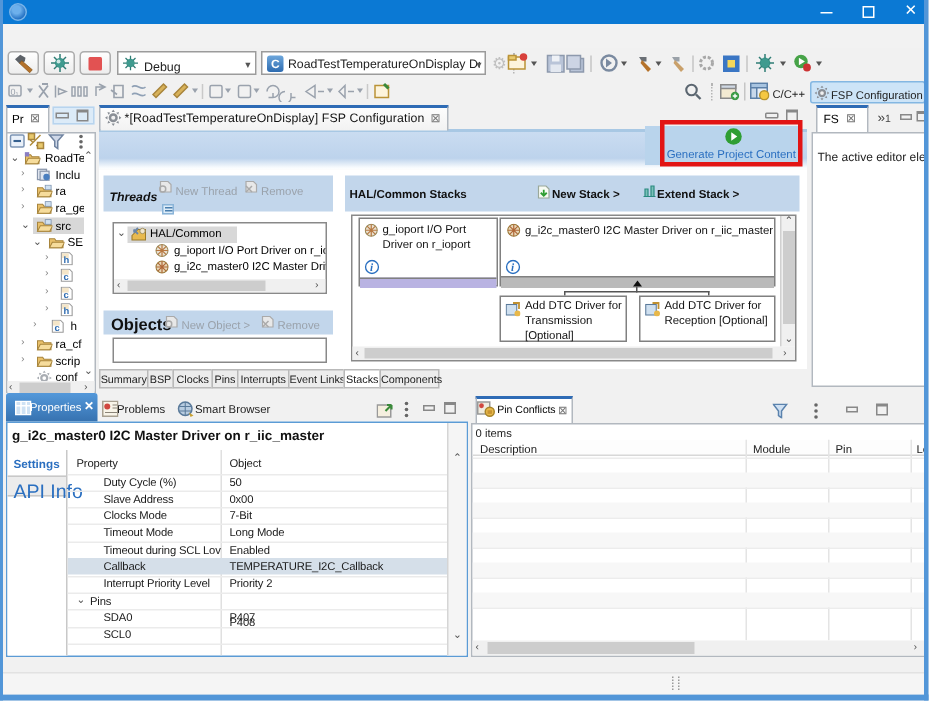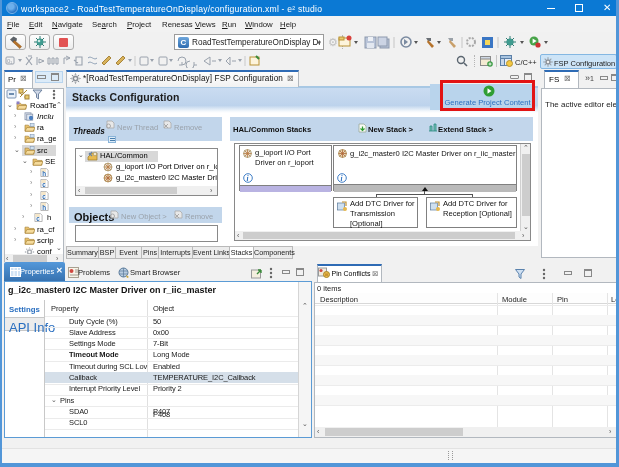--- a/index.html
+++ b/index.html
@@ -12,37 +12,25 @@
 .tab{border:1px solid #b2b8bf;border-bottom:none;background:#fff;}
 .thumb{background:#cdcdcd;}
 .arr{color:#555;font-size:7px;line-height:8px;}
 </style>
 </head>
 <body>
 <div id="win">
 
   <div class="abs" style="left:0;top:0;width:614px;height:16px;background:#0b79d4;"></div>
   <div class="abs" style="left:4px;top:2px;width:12px;height:12px;border-radius:6px;background:radial-gradient(circle at 40% 35%,#6db0ec 0 30%,#1e6cc0 75%,#0d4f96);border:1px solid #7ab4e8;"></div>
-  <div class="abs" style="left:19px;top:3.5px;font-size:8.6px;color:#fff;letter-spacing:0.22px;">workspace2 - RoadTestTemperatureOnDisplay/configuration.xml - e² studio</div>
   <div class="abs" style="left:545px;top:8px;width:8px;height:1px;background:#fff;"></div>
   <div class="abs" style="left:573px;top:4px;width:8px;height:8px;border:1px solid #fff;"></div>
   <div class="abs" style="left:601px;top:3px;color:#fff;font-size:10px;line-height:10px;">✕</div>
 
   <div class="abs" style="left:0;top:16px;width:614px;height:16px;background:#f2f2f2;"></div>
-  <div class="abs tb" style="left:0;top:19.5px;font-size:7.8px;width:614px;height:12px;">
-    <span class="abs" style="left:5px;"><u>F</u>ile</span>
-      <span class="abs" style="left:27px;"><u>E</u>dit</span>
-      <span class="abs" style="left:50px;"><u>N</u>avigate</span>
-      <span class="abs" style="left:90px;">Se<u>a</u>rch</span>
-      <span class="abs" style="left:125px;"><u>P</u>roject</span>
-      <span class="abs" style="left:160px;">Renesas <u>V</u>iews</span>
-      <span class="abs" style="left:220px;"><u>R</u>un</span>
-      <span class="abs" style="left:243px;"><u>W</u>indow</span>
-      <span class="abs" style="left:278px;"><u>H</u>elp</span>
-  </div>
 
   <div class="abs" style="left:0;top:32px;width:614px;height:20px;background:#f1f1f1;"></div>
   <div id="tb1" class="abs" style="left:0;top:32px;width:614px;height:20px;">
 
     <div class="abs" style="left:3px;top:2px;width:21px;height:16px;border:1px solid #adadad;border-radius:3px;background:linear-gradient(#fefefe,#ededed);">
       <svg width="14" height="13" style="position:absolute;left:3px;top:1px;" viewBox="0 0 14 13">
           <path d="M1 3.5 L4.5 0.5 L8 2.5 L7.5 5 L4 6.5 Z" fill="#5d6268"></path>
           <path d="M5.5 4.5 L12.5 10.5 L10.8 12.5 L4 6.2 Z" fill="#b5722a" stroke="#8a5518" stroke-width="0.5"></path>
         </svg>
     </div>
@@ -59,20 +47,37 @@
             <line x1="10" y1="2" x2="8" y2="4"></line>
             <line x1="4" y1="8" x2="2" y2="10"></line>
           </g>
           <circle cx="5" cy="5" r="1.3" fill="#cde8e4"></circle>
         </svg>
     </div>
     <div class="abs" style="left:51px;top:2px;width:21px;height:16px;border:1px solid #adadad;border-radius:3px;background:linear-gradient(#fefefe,#ededed);">
       <div class="abs" style="left:5px;top:3px;width:9px;height:9px;background:#e25252;border-radius:1px;"></div>
     </div>
 
+    <div class="abs" style="left:76px;top:2px;width:93px;height:16px;border:1px solid #9b9b9b;background:#fff;">
+      <svg width="10" height="10" style="position:absolute;left:3px;top:2px;" viewBox="0 0 12 12">
+          <circle cx="6" cy="6" r="3.4" fill="#3f9b8f"></circle>
+          <g stroke="#2e7d74" stroke-width="1">
+            <line x1="6" y1="0" x2="6" y2="3"></line>
+            <line x1="6" y1="9" x2="6" y2="12"></line>
+            <line x1="0" y1="6" x2="3" y2="6"></line>
+            <line x1="9" y1="6" x2="12" y2="6"></line>
+            <line x1="2" y1="2" x2="4" y2="4"></line>
+            <line x1="8" y1="8" x2="10" y2="10"></line>
+            <line x1="10" y1="2" x2="8" y2="4"></line>
+            <line x1="4" y1="8" x2="2" y2="10"></line>
+          </g>
+        </svg>
+      <span class="abs" style="left:17px;top:3.5px;font-size:8.3px;color:#222;">Debug</span>
+      <span class="abs" style="right:3px;top:4px;font-size:7px;color:#555;">▾</span>
+    </div>
 
     <div class="abs" style="left:172px;top:2px;width:150px;height:16px;border:1px solid #9b9b9b;background:#fff;">
       <div class="abs" style="left:3px;top:2px;width:11px;height:11px;background:linear-gradient(#6ea7dc,#2d6bb0);border-radius:2px;color:#fff;font-size:8px;font-weight:bold;text-align:center;line-height:11px;">C</div>
       <span class="abs" style="left:17px;top:3px;font-size:8.2px;color:#222;white-space:nowrap;width:128px;overflow:hidden;">RoadTestTemperatureOnDisplay D<span style="letter-spacing:-1px;">e</span></span>
       <span class="abs" style="right:2px;top:4px;font-size:7px;color:#555;">▾</span>
     </div>
     <span class="abs" style="left:326px;top:4px;font-size:11px;color:#c0c0c0;">⚙</span>
     <div class="abs" style="left:340px;top:3px;height:14px;border-left:1px dotted #b5b5b5;"></div>
 
     <svg class="abs" style="left:336px;top:3px;" width="268" height="15" viewBox="0 0 268 15">
@@ -220,21 +225,21 @@
           <path d="M1 9.5 l2.2-4.2 h9.6 l-2.3 4.2z" fill="#f6dc9c" stroke="#a8853c" stroke-width="0.8"></path>
           <rect x="0.5" y="0.5" width="3.4" height="3.4" fill="#8a7ec4"></rect>
         </svg>
       <span class="abs" style="left:26px;top:1px;">RoadTe</span>
       <div class="abs" style="left:10px;top:12px;color:#888;font-size:7px;">›</div>
       <svg class="abs" style="left:20px;top:12px;" width="11" height="9" viewBox="0 0 12.5 10.5">
           <rect x="1" y="1" width="7" height="8" fill="#eef2f8" stroke="#8a97ad"></rect>
           <rect x="3" y="2.5" width="7" height="7" fill="#dfe7f2" stroke="#8a97ad"></rect>
           <circle cx="8" cy="7" r="2.5" fill="#4a7fc0"></circle>
         </svg>
-      <span class="abs" style="left:33px;top:12px;font-style:italic;">Inclu</span>
+      <span class="abs" style="left:33px;top:12px;">Inclu</span>
       <div class="abs" style="left:10px;top:23px;color:#888;font-size:7px;">›</div>
       <svg class="abs" style="left:20px;top:23px;" width="11" height="9" viewBox="0 0 12.5 10.5">
           <path d="M1 2.5 h4 l1 1.5 h5.5 v5.5 h-10.5 z" fill="#e9c06a" stroke="#a8853c" stroke-width="0.8"></path>
           <path d="M1 9.5 l2.2-4.2 h9.6 l-2.3 4.2z" fill="#f6dc9c" stroke="#a8853c" stroke-width="0.8"></path>
           <rect x="7" y="0.5" width="4.6" height="3.6" fill="#cfe0f0" stroke="#7a90ad" stroke-width="0.6"></rect>
         </svg>
       <span class="abs" style="left:33px;top:23px;">ra</span>
       <div class="abs" style="left:10px;top:34px;color:#888;font-size:7px;">›</div>
       <svg class="abs" style="left:20px;top:34px;" width="11" height="9" viewBox="0 0 12.5 10.5">
           <path d="M1 2.5 h4 l1 1.5 h5.5 v5.5 h-10.5 z" fill="#e9c06a" stroke="#a8853c" stroke-width="0.8"></path>
@@ -322,21 +327,20 @@
         <path fill="#8a8f96" d="M10 0l2 3h-4zM10 20l2-3h-4zM0 10l3-2v4zM20 10l-3-2v4zM3 3l3.5 1 -2.5 2.5zM17 17l-1-3.5 -2.5 2.5zM17 3l-3.5 1 2.5 2.5zM3 17l1-3.5 2.5 2.5z"></path>
         <circle cx="10" cy="10" r="5.5" fill="#8a8f96"></circle>
         <circle cx="10" cy="10" r="2.5" fill="#f1f1f1"></circle>
       </svg>
     <span class="abs" style="left:17px;top:4px;font-size:8.2px;color:#111;white-space:nowrap;letter-spacing:0.1px;">*[RoadTestTemperatureOnDisplay] FSP Configuration</span>
     <span class="abs" style="left:221px;top:4px;color:#777;font-size:8px;">⊠</span>
     <div class="abs" style="left:444px;top:5px;width:9px;height:4px;border:1px solid #888;border-radius:1px;"></div>
     <div class="abs" style="left:458px;top:3px;width:8px;height:8px;border:1px solid #888;border-top-width:2px;"></div>
 
     <div class="abs" style="left:0;top:18px;width:472px;height:25px;background:linear-gradient(180deg,#cadcf1 0%,#bdd3ec 70%,#f4f8fc 93%,#ffffff 100%);"></div>
-    <div class="abs" style="left:6px;top:21px;font-size:10.5px;font-weight:bold;color:#1c1c1c;letter-spacing:0.1px;">Stacks Configuration</div>
     <div class="abs" style="left:364px;top:14px;width:104px;height:26px;background:#b9d4ec;"></div>
     <svg class="abs" style="left:417px;top:15px;" width="12" height="12">
         <circle cx="6" cy="6" r="5.5" fill="#2f9e33"></circle>
         <path d="M4.5 3.2 l4 2.8 l-4 2.8 z" fill="#fff"></path>
       </svg>
     <div class="abs" style="left:377px;top:28px;width:89px;text-align:center;font-size:7.6px;color:#2a6fc0;">Generate Project Content</div>
     <div class="abs" style="left:374px;top:10px;width:95px;height:31px;border:3px solid #e21414;"></div>
 
     <div class="abs" style="left:0;top:43px;width:472px;height:133px;background:#fff;"></div>
 
@@ -470,21 +474,21 @@
       <div class="abs" style="left:0;top:87px;width:295px;height:9px;background:#f0f0f0;">
         <span class="abs arr" style="left:2px;top:1px;">‹</span>
         <span class="abs arr" style="left:287px;top:1px;">›</span>
         <div class="abs thumb" style="left:8px;top:1px;width:272px;height:7px;"></div>
       </div>
     </div>
 
     <div class="abs" style="left:0;top:176px;width:472px;height:14px;font-size:7.2px;color:#222;white-space:nowrap;">
       <div class="abs" style="left:0;top:0;width:33px;height:13px;background:#ececec;border:1px solid #b9b9b9;text-align:center;line-height:12px;">Summary</div>
       <div class="abs" style="left:32px;top:0;width:18px;height:13px;background:#ececec;border:1px solid #b9b9b9;text-align:center;line-height:12px;">BSP</div>
-      <div class="abs" style="left:49px;top:0;width:27px;height:13px;background:#ececec;border:1px solid #b9b9b9;text-align:center;line-height:12px;">Event</div>
+      <div class="abs" style="left:49px;top:0;width:27px;height:13px;background:#ececec;border:1px solid #b9b9b9;text-align:center;line-height:12px;">Clocks</div>
       <div class="abs" style="left:75px;top:0;width:18px;height:13px;background:#ececec;border:1px solid #b9b9b9;text-align:center;line-height:12px;">Pins</div>
       <div class="abs" style="left:92px;top:0;width:35px;height:13px;background:#ececec;border:1px solid #b9b9b9;text-align:center;line-height:12px;">Interrupts</div>
       <div class="abs" style="left:126px;top:0;width:38px;height:13px;background:#ececec;border:1px solid #b9b9b9;text-align:center;line-height:12px;">Event Links</div>
       <div class="abs" style="left:163px;top:0;width:25px;height:13px;background:#fff;border:1px solid #b9b9b9;text-align:center;line-height:12px;">Stacks</div>
       <div class="abs" style="left:187px;top:0;width:40px;height:13px;background:#ececec;border:1px solid #b9b9b9;text-align:center;line-height:12px;">Components</div>
     </div>
   </div>
 
   <div id="fspanel" class="abs" style="left:539px;top:70px;width:77px;height:188px;">
     <div class="abs tab" style="left:3px;top:0;width:35px;height:18px;border-top:2px solid #2e6bb5;"></div>
@@ -544,23 +548,23 @@
 
     <div id="ptable" class="abs" style="left:41px;top:38px;width:253px;height:137px;overflow:hidden;font-size:7.5px;color:#1a1a1a;white-space:nowrap;letter-spacing:-0.1px;">
       <div class="abs" style="left:102px;top:0;width:1px;height:137px;background:#e0e0e0;"></div>
       <div class="abs" style="left:6px;top:4px;">Property</div>
       <div class="abs" style="left:108px;top:4px;">Object</div>
       <div class="abs" style="left:0;top:71.5px;width:253px;height:11.3px;background:#d5dfe9;"></div>
       <div class="abs" style="left:24px;top:16.5px;">Duty Cycle (%)</div>
         <div class="abs" style="left:108px;top:16.5px;">50</div>
       <div class="abs" style="left:24px;top:27.8px;">Slave Address</div>
         <div class="abs" style="left:108px;top:27.8px;">0x00</div>
-      <div class="abs" style="left:24px;top:39.1px;">Settings Mode</div>
+      <div class="abs" style="left:24px;top:39.1px;">Clocks Mode</div>
         <div class="abs" style="left:108px;top:39.1px;">7-Bit</div>
-      <div class="abs" style="left:24px;top:50.4px;font-weight:bold;">Timeout Mode</div>
+      <div class="abs" style="left:24px;top:50.4px;">Timeout Mode</div>
         <div class="abs" style="left:108px;top:50.4px;">Long Mode</div>
       <div class="abs" style="left:24px;top:61.7px;">Timeout during SCL Lov</div>
         <div class="abs" style="left:108px;top:61.7px;">Enabled</div>
       <div class="abs" style="left:24px;top:73px;">Callback</div>
         <div class="abs" style="left:108px;top:73px;">TEMPERATURE_I2C_Callback</div>
       <div class="abs" style="left:24px;top:84.3px;">Interrupt Priority Level</div>
         <div class="abs" style="left:108px;top:84.3px;">Priority 2</div>
       <div class="abs" style="left:6px;top:95.6px;color:#555;font-size:7px;">⌄</div>
         <div class="abs" style="left:15px;top:95.6px;">Pins</div>
       <div class="abs" style="left:24px;top:106.9px;">SDA0</div>

